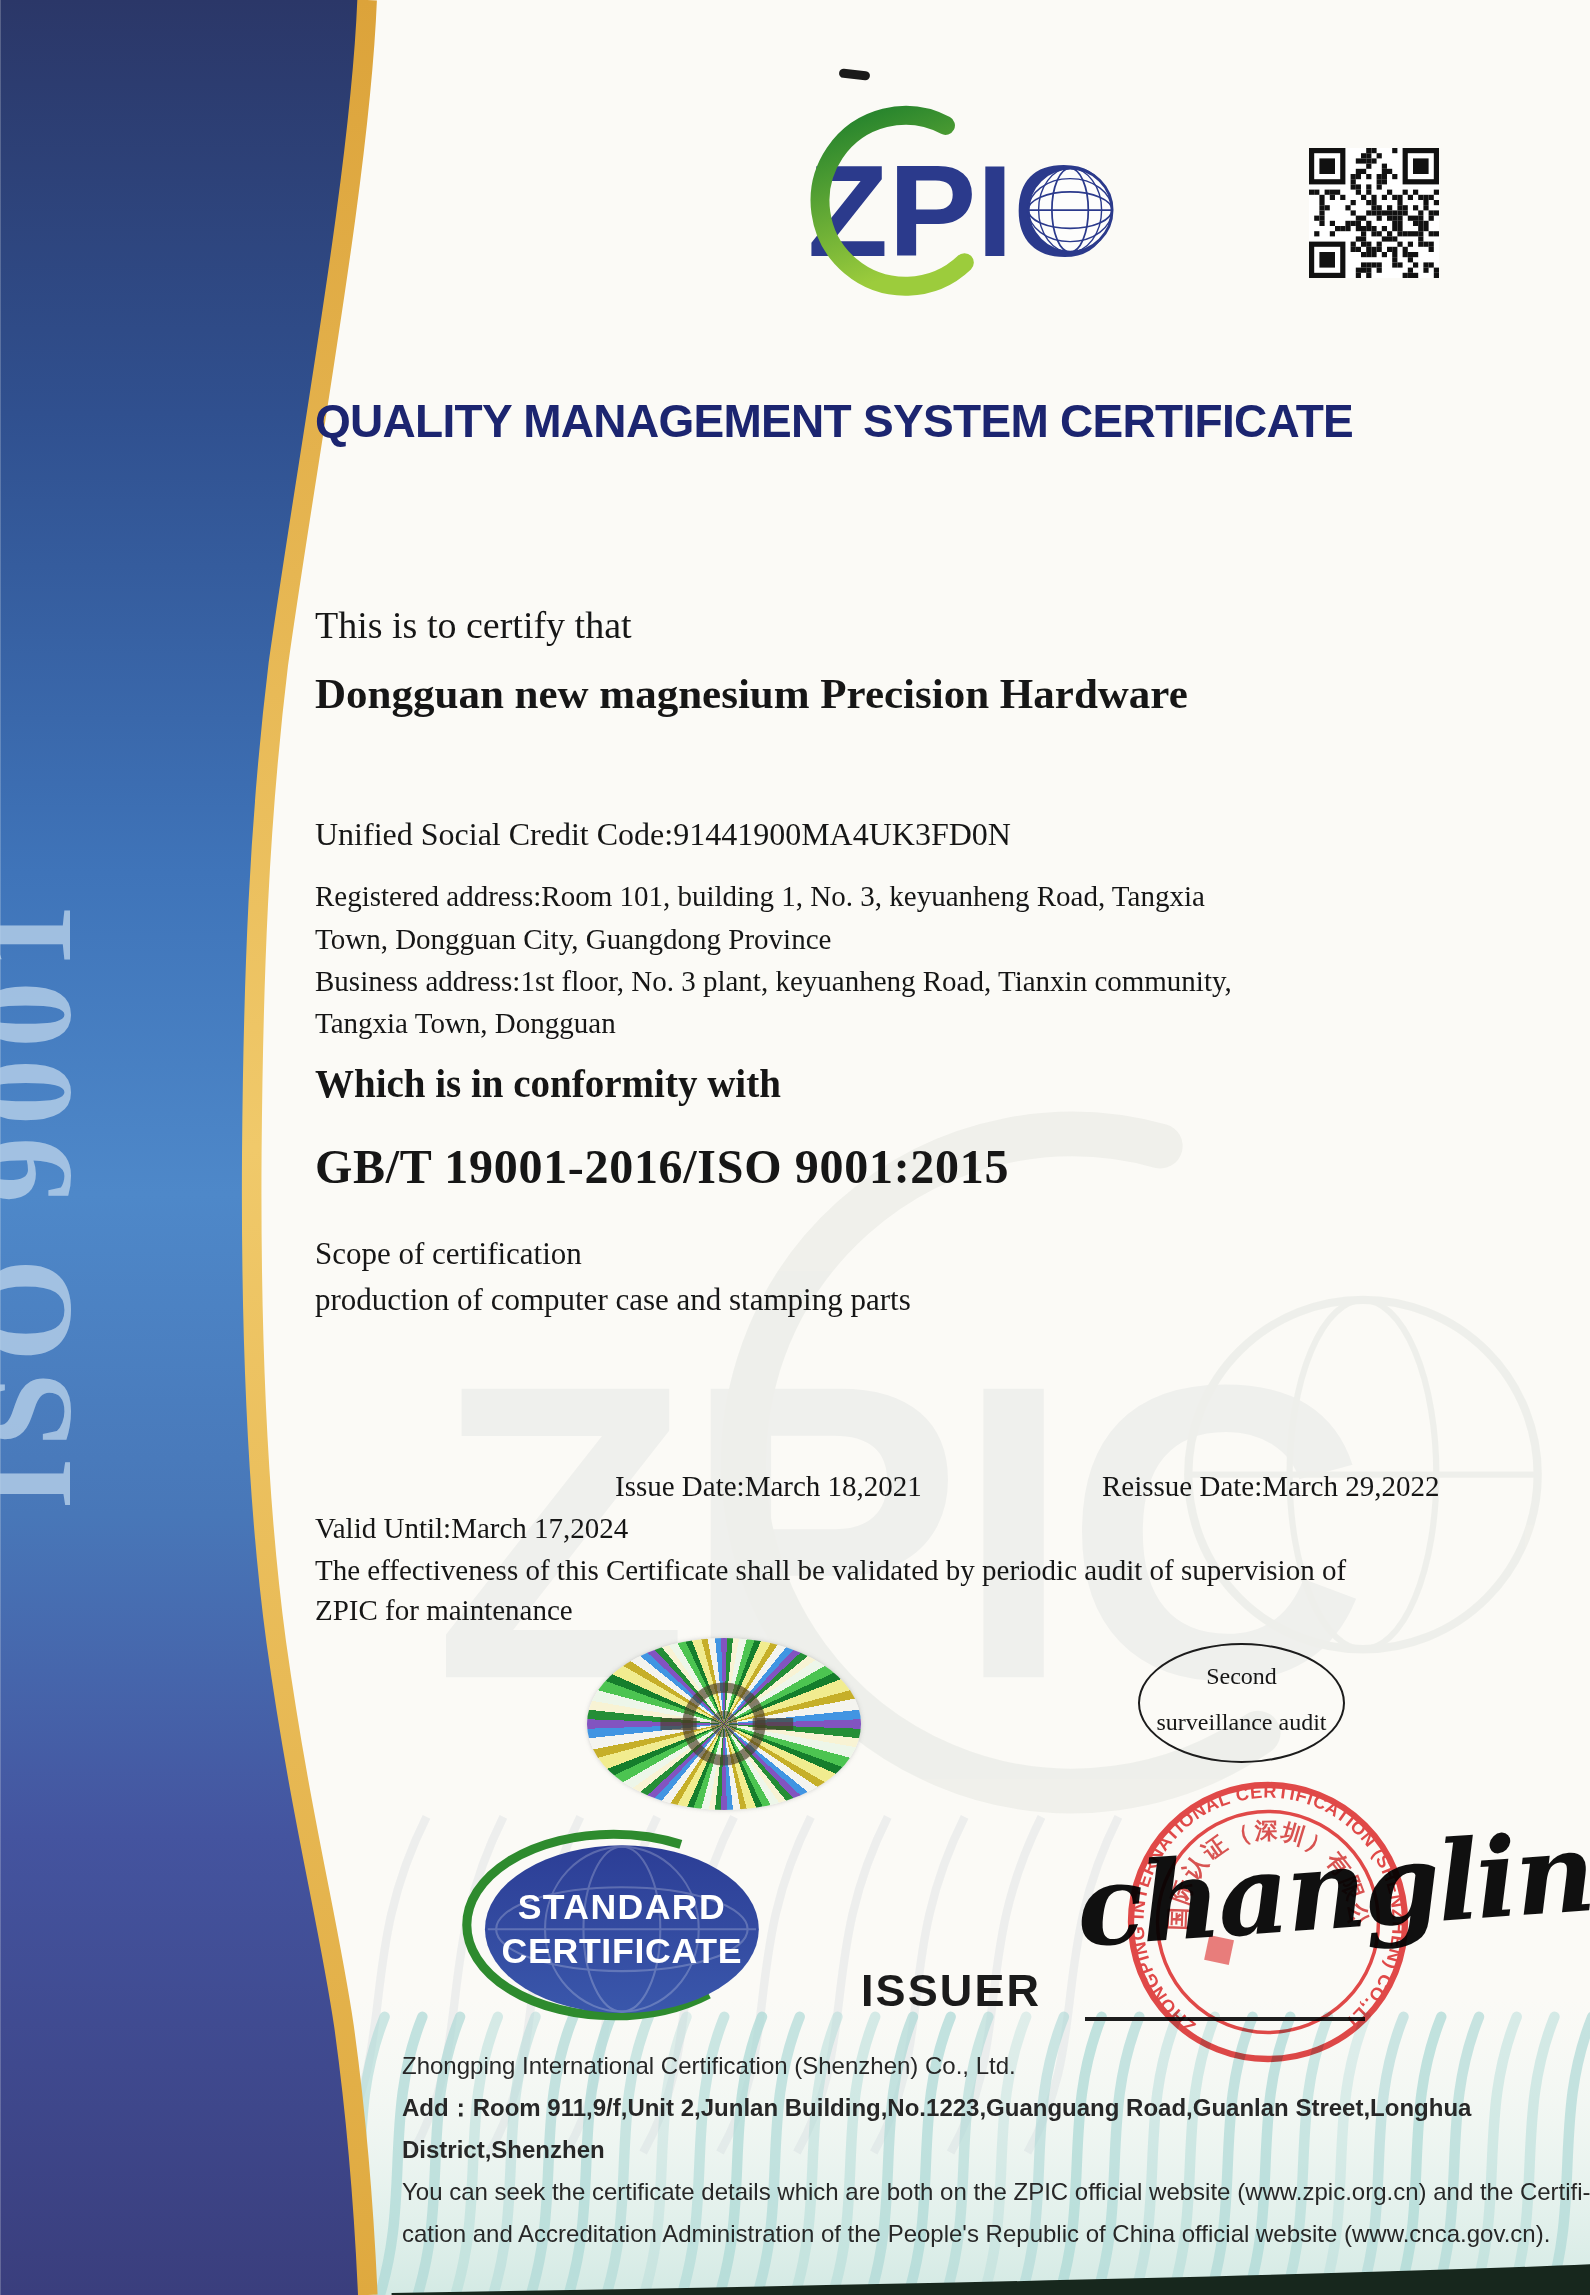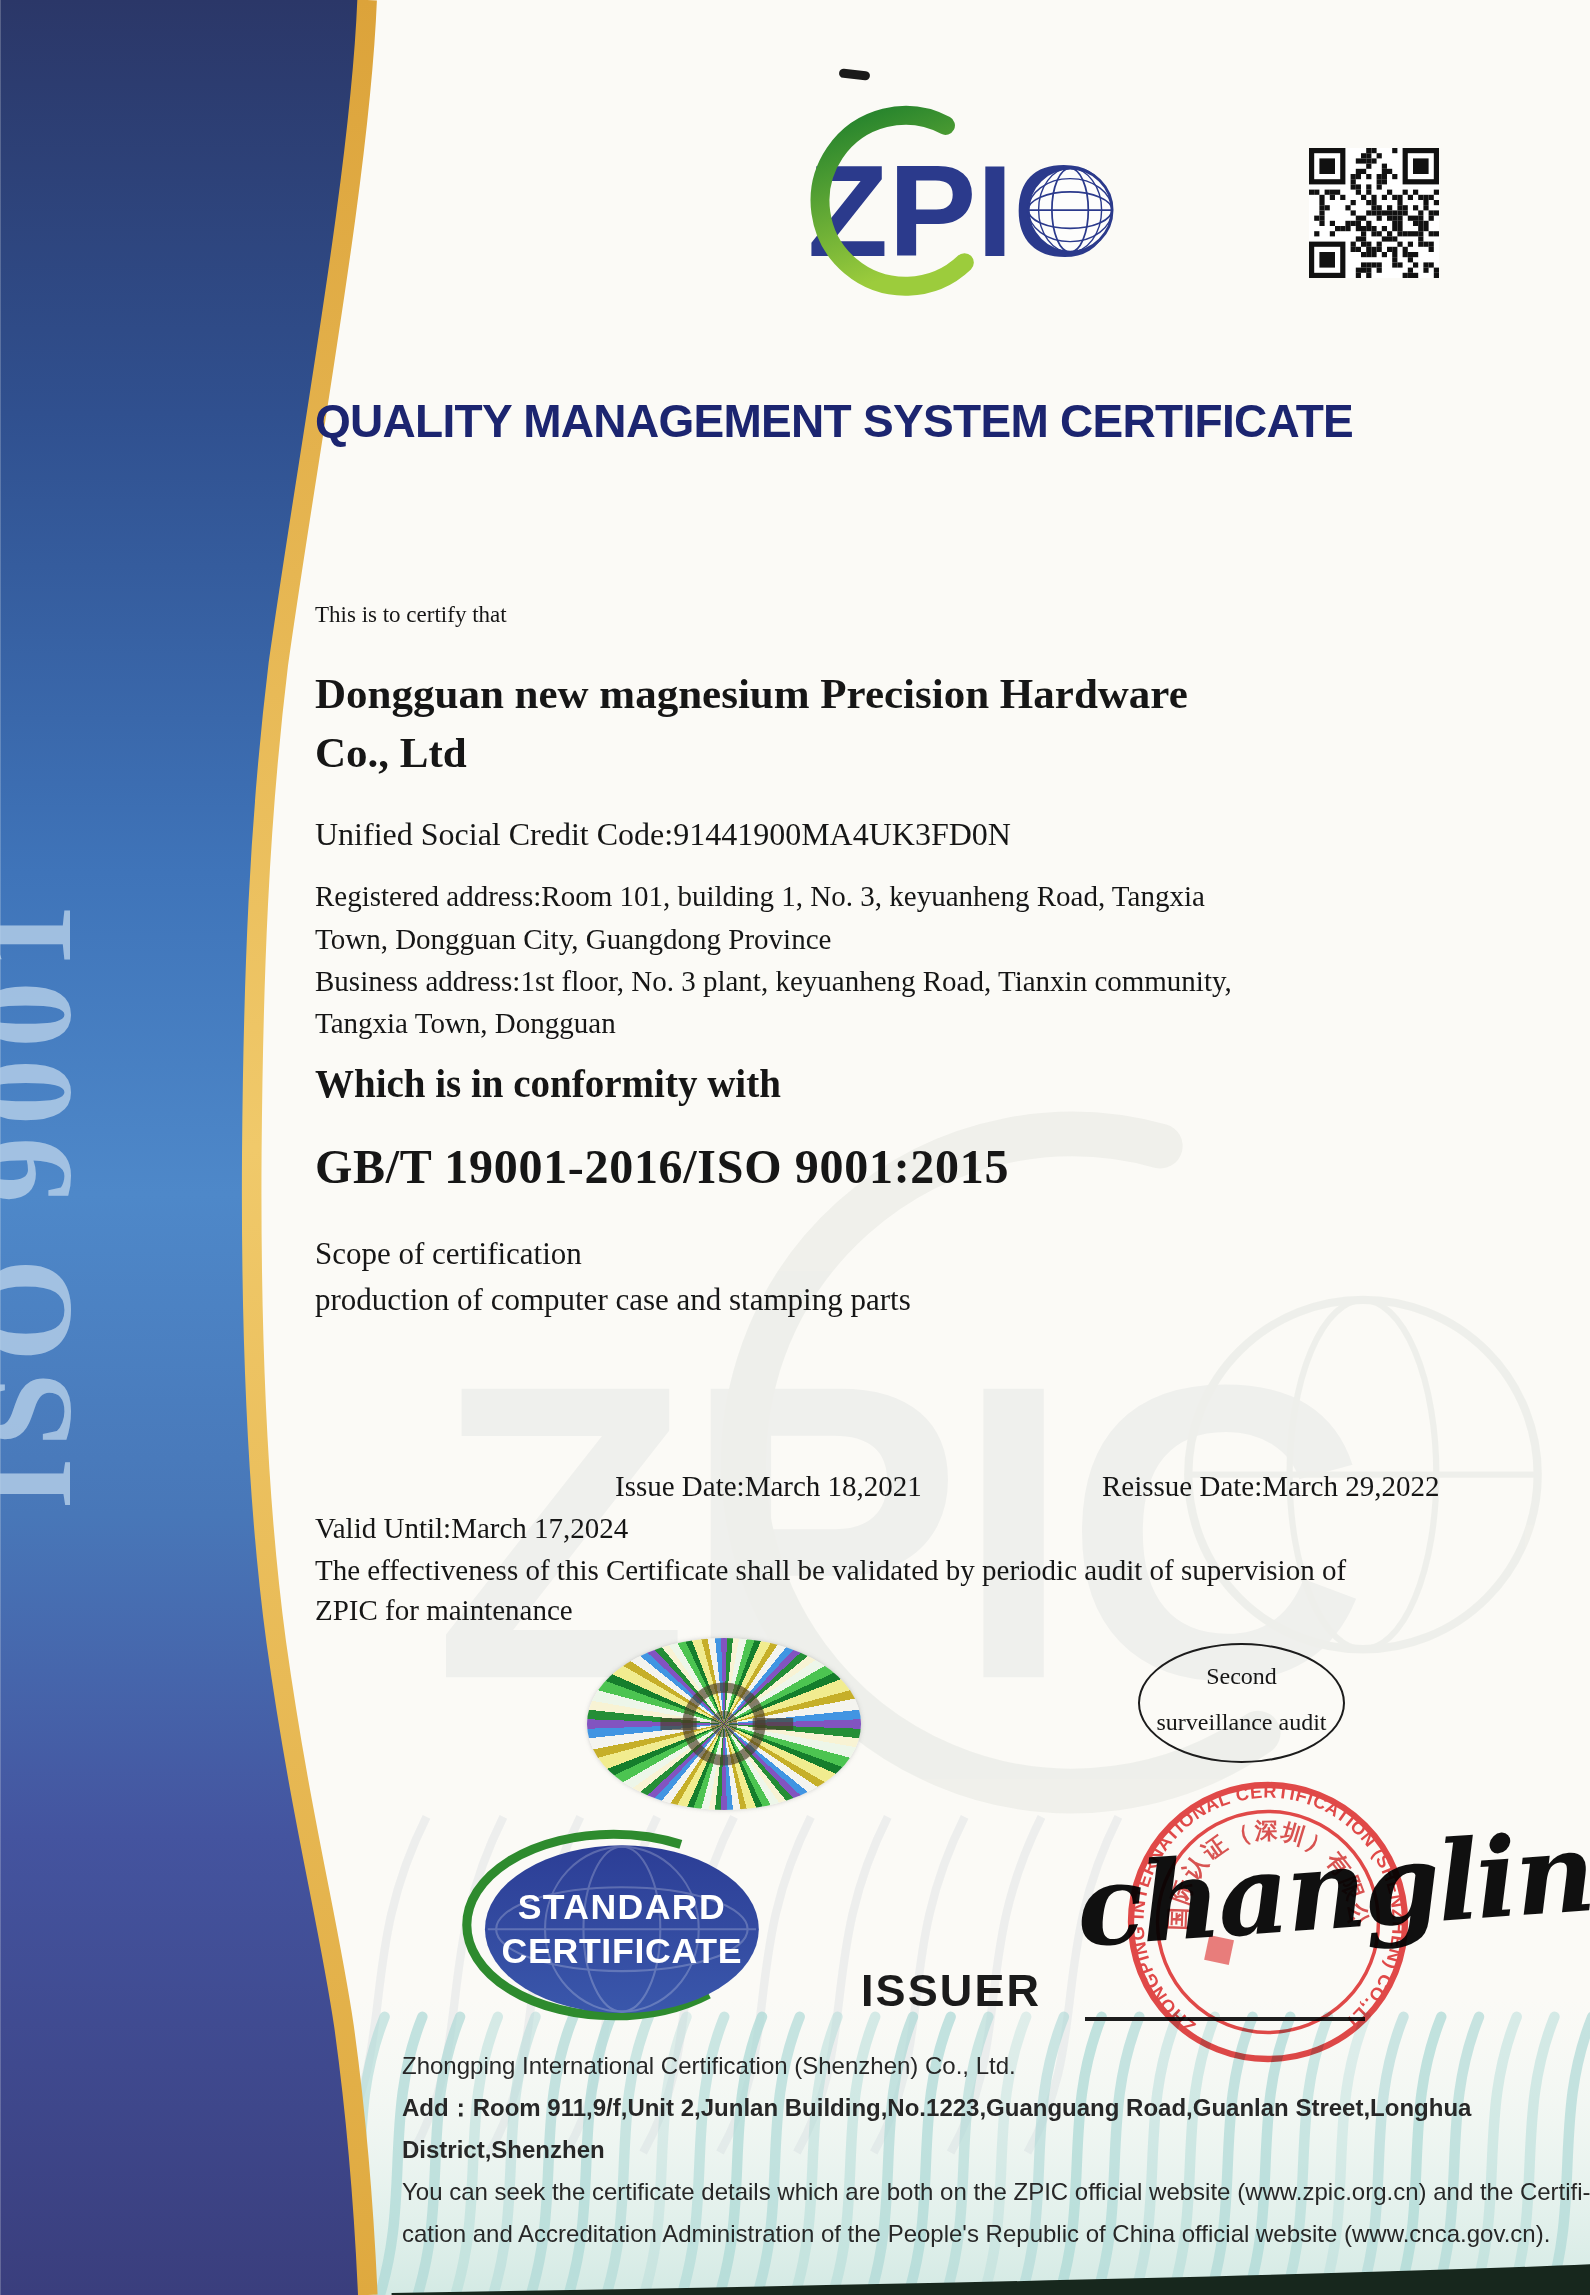--- a/index.html
+++ b/index.html
@@ -4,21 +4,21 @@
 <style>
   html,body{margin:0;padding:0;background:#666;}
   #page{position:relative;width:1591px;height:2295px;background:#fbfaf6;overflow:hidden;
         font-family:"Liberation Serif","DejaVu Serif",serif;color:#161616;}
   svg.layer{position:absolute;left:0;top:0;width:100%;height:100%;}
   .content{position:absolute;left:315px;top:0;width:1230px;height:100%;}
   .cline{position:absolute;left:0;width:100%;text-align:left;transform:translateY(-50%);white-space:nowrap;}
   .title{font-family:"Liberation Sans","DejaVu Sans",sans-serif;font-weight:bold;
          font-size:46px;letter-spacing:-0.7px;color:#1c2570;}
   .certno{font-size:33px;}
-  .certify{font-size:23px;}
+  .certify{font-size:38px;margin-top:10px;}
   .company{font-size:43px;font-weight:bold;}
   .credit{font-size:32px;}
   .addr{font-size:29px;}
   .conform{font-size:39px;font-weight:bold;}
   .gbt{font-size:48px;font-weight:bold;letter-spacing:0.7px;}
   .scope{font-size:31px;}
   .dates{font-size:29px;}
   .datespan{position:absolute;transform:translateY(-50%);white-space:nowrap;margin-left:38px;}
   .note{font-size:29px;}
   .ink-mark{position:absolute;left:839px;top:70px;width:31px;height:9px;background:#1a1a1a;
@@ -382,21 +382,20 @@
         </g>
       </svg>
   </div>
 
   <div class="ink-mark"></div>
 
   <div class="content">
     <div class="cline title" style="top:421px">QUALITY MANAGEMENT SYSTEM CERTIFICATE</div>
     <div class="cline certify" style="top:615px">This is to certify that</div>
     <div class="cline company" style="top:693px">Dongguan new magnesium Precision Hardware</div>
-    <div class="cline company" style="top:752px">Co., Ltd</div>
     <div class="cline credit" style="top:834px">Unified Social Credit Code:91441900MA4UK3FD0N</div>
     <div class="cline addr" style="top:896px">Registered address:Room 101, building 1, No. 3, keyuanheng Road, Tangxia</div>
     <div class="cline addr" style="top:939px">Town, Dongguan City, Guangdong Province</div>
     <div class="cline addr" style="top:981px">Business address:1st floor, No. 3 plant, keyuanheng Road, Tianxin community,</div>
     <div class="cline addr" style="top:1023px">Tangxia Town, Dongguan</div>
     <div class="cline conform" style="top:1083px">Which is in conformity with</div>
     <div class="cline gbt" style="top:1166px">GB/T 19001-2016/ISO 9001:2015</div>
     <div class="cline scope" style="top:1254px">Scope of certification</div>
     <div class="cline scope" style="top:1300px">production of computer case and stamping parts</div>
     <div>

